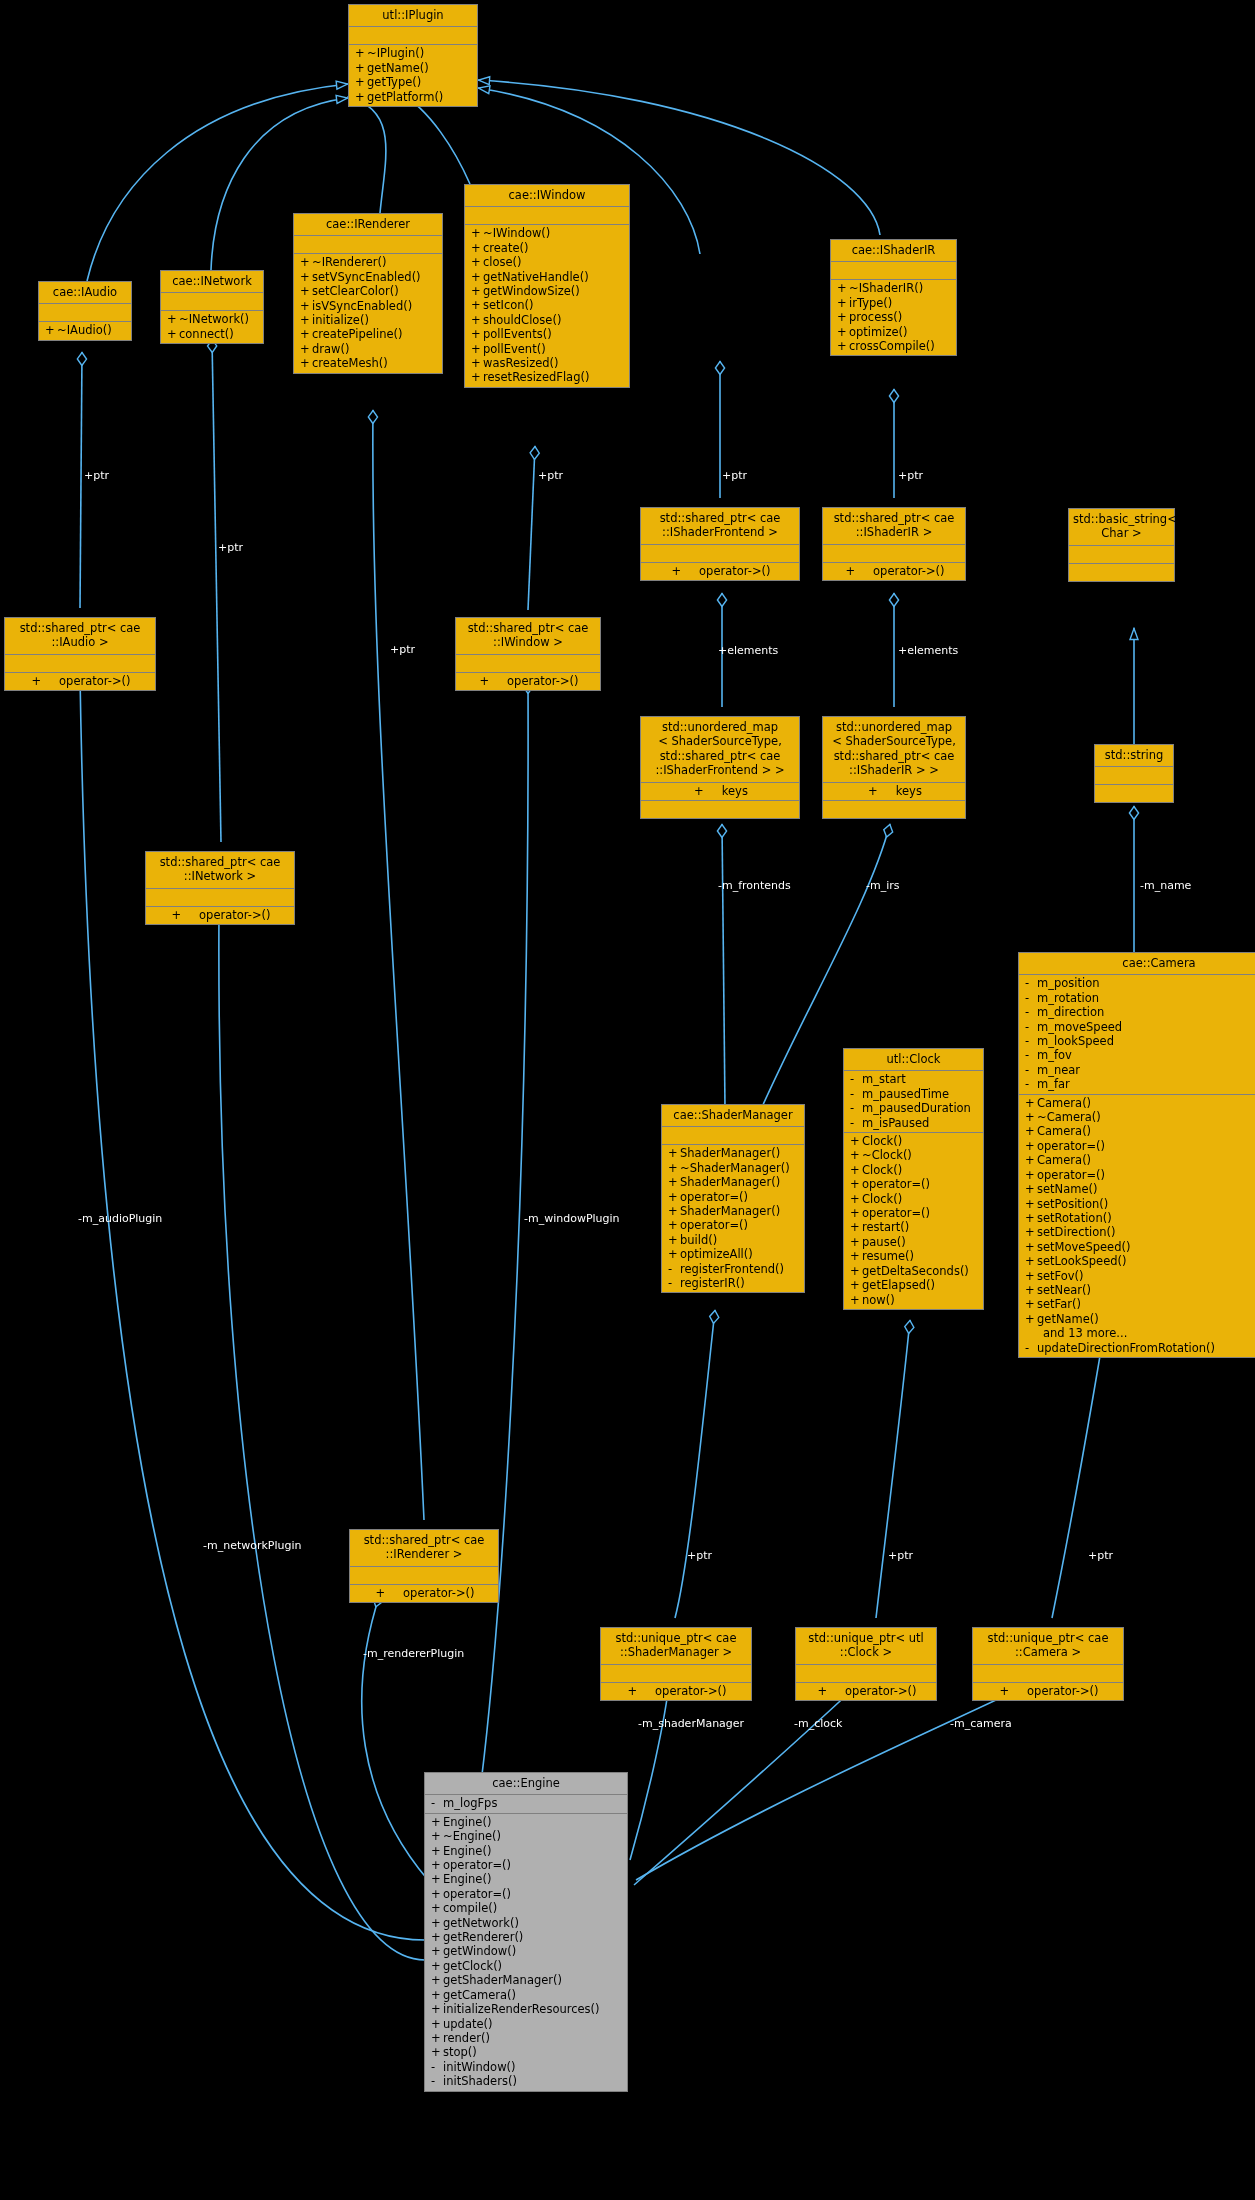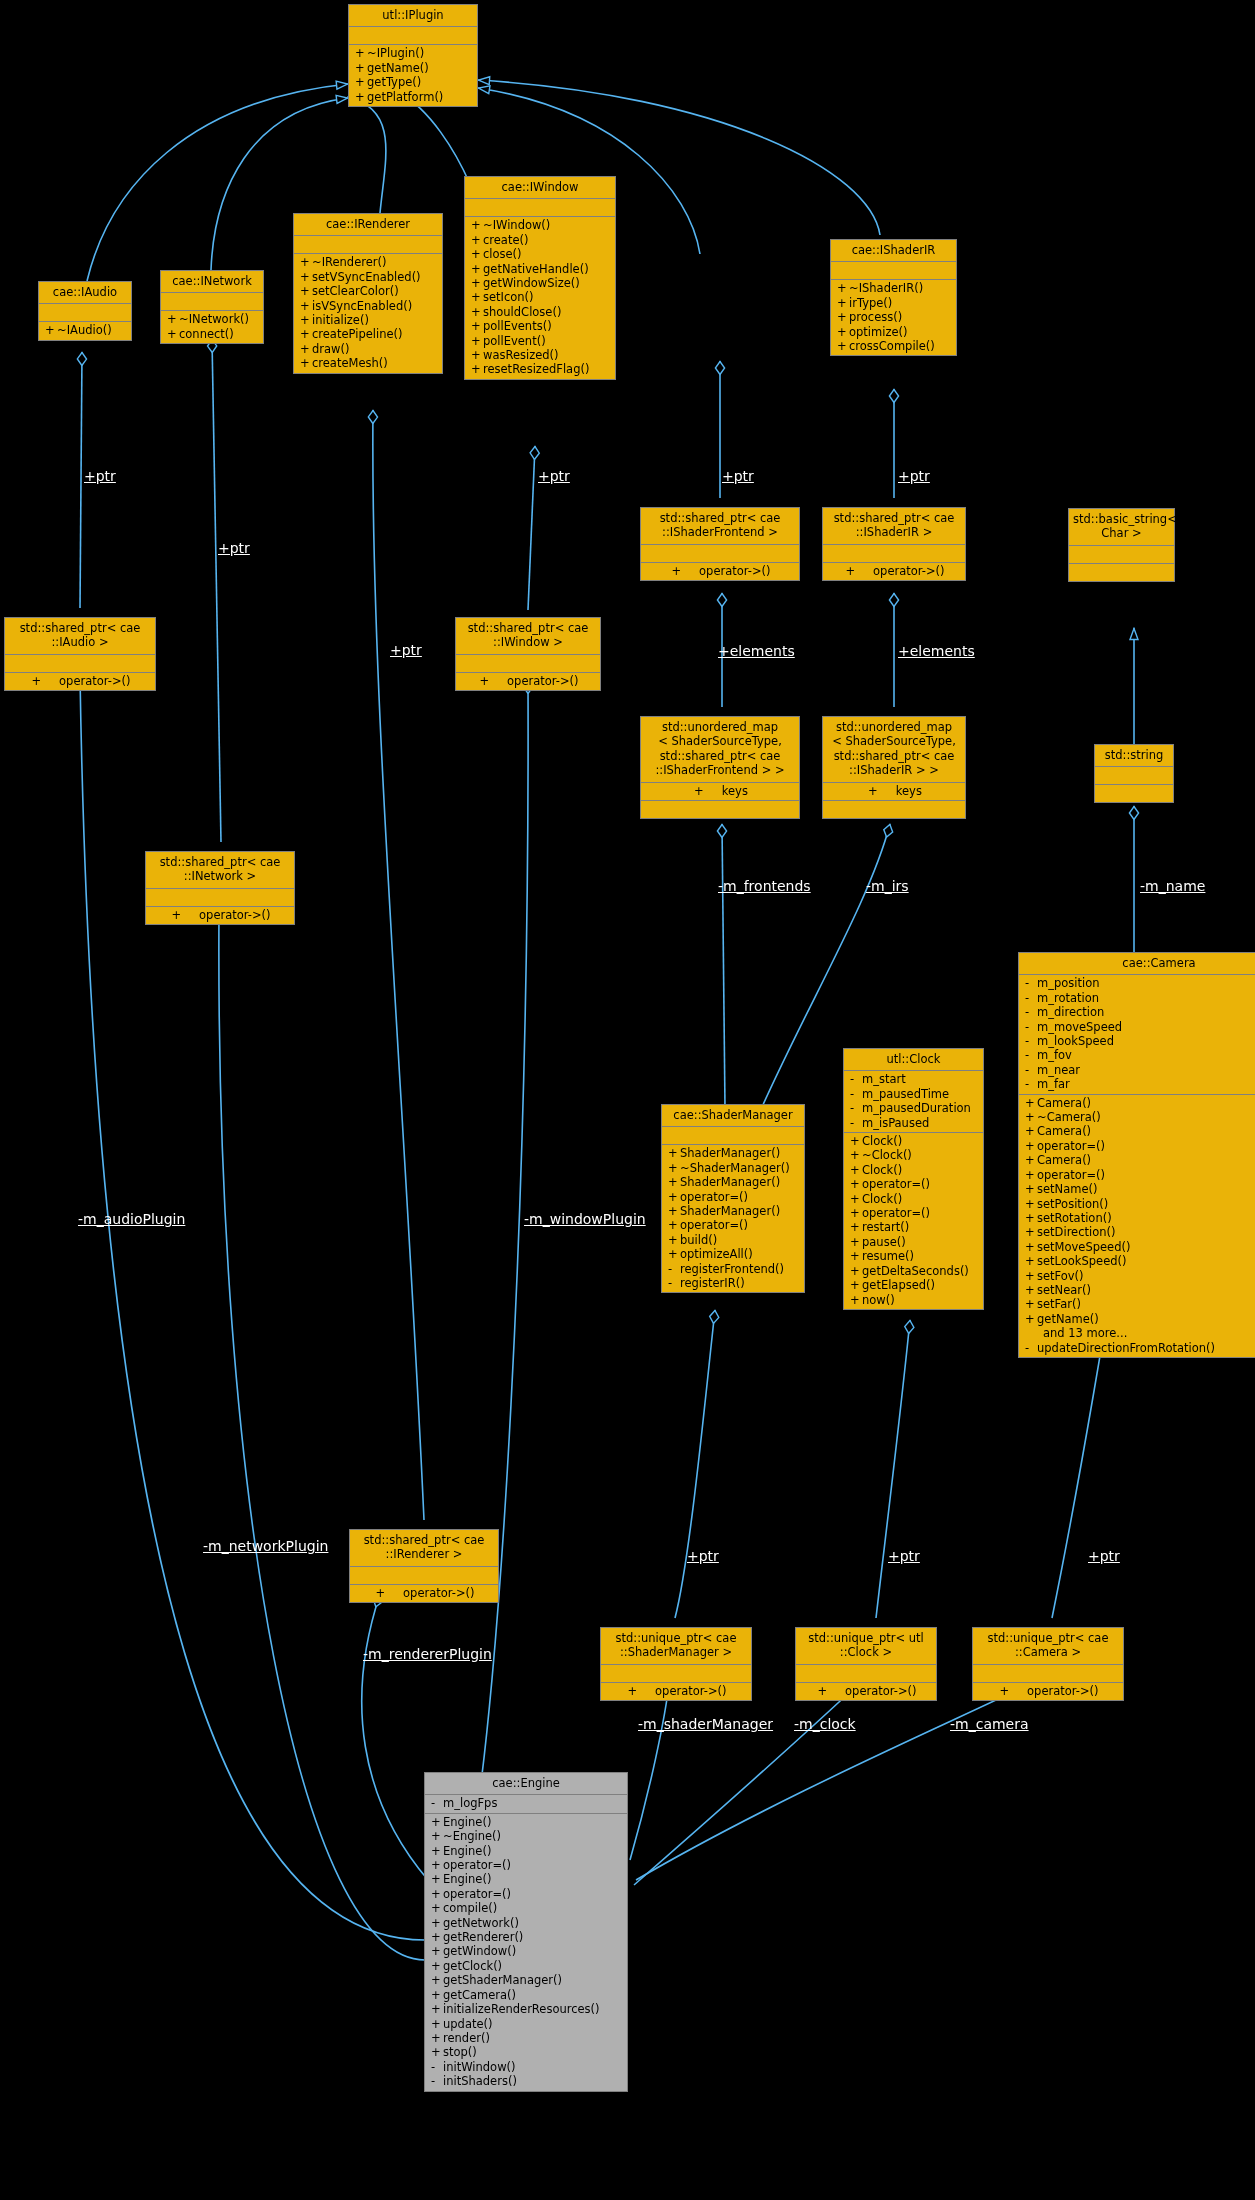--- a/index.html
+++ b/index.html
@@ -41,25 +41,24 @@
     line-height:14.4px;
   }
   .node .row .vis{display:inline-block;width:12px;}
   .node .row.center{text-align:center;}
   .node .row.center .vis{width:auto;margin-right:18px;}
   .node .row.plain{padding-left:24px;}
 
   .elabel{
     position:absolute;
     color:#ffffff;
-    font-size:14px;
+    font-size:11px;
     line-height:12px;
     white-space:nowrap;
     font-family:"DejaVu Sans","Liberation Sans",sans-serif;
-    text-decoration:underline;
   }
 </style>
 </head>
 <body>
 
 <div id="canvas">
 
   <svg class="edges" viewBox="0 0 1255 2200">
     <defs>
       <marker id="inherit" markerWidth="14" markerHeight="14" refX="12.5" refY="5" orient="auto" markerUnits="userSpaceOnUse">
@@ -159,21 +158,21 @@
         <div class="row"><span class="vis">+</span><span>setVSyncEnabled()</span></div>
         <div class="row"><span class="vis">+</span><span>setClearColor()</span></div>
         <div class="row"><span class="vis">+</span><span>isVSyncEnabled()</span></div>
         <div class="row"><span class="vis">+</span><span>initialize()</span></div>
         <div class="row"><span class="vis">+</span><span>createPipeline()</span></div>
         <div class="row"><span class="vis">+</span><span>draw()</span></div>
         <div class="row"><span class="vis">+</span><span>createMesh()</span></div>
       </div>
   </div>
 
-  <div class="node" style="left:464px;top:176px;width:152px;">
+  <div class="node" style="left:464px;top:184px;width:166px;">
     <div class="title">cae::IWindow</div>
     <div class="compartment empty"></div>
     <div class="compartment">
         <div class="row"><span class="vis">+</span><span>~IWindow()</span></div>
         <div class="row"><span class="vis">+</span><span>create()</span></div>
         <div class="row"><span class="vis">+</span><span>close()</span></div>
         <div class="row"><span class="vis">+</span><span>getNativeHandle()</span></div>
         <div class="row"><span class="vis">+</span><span>getWindowSize()</span></div>
         <div class="row"><span class="vis">+</span><span>setIcon()</span></div>
         <div class="row"><span class="vis">+</span><span>shouldClose()</span></div>

